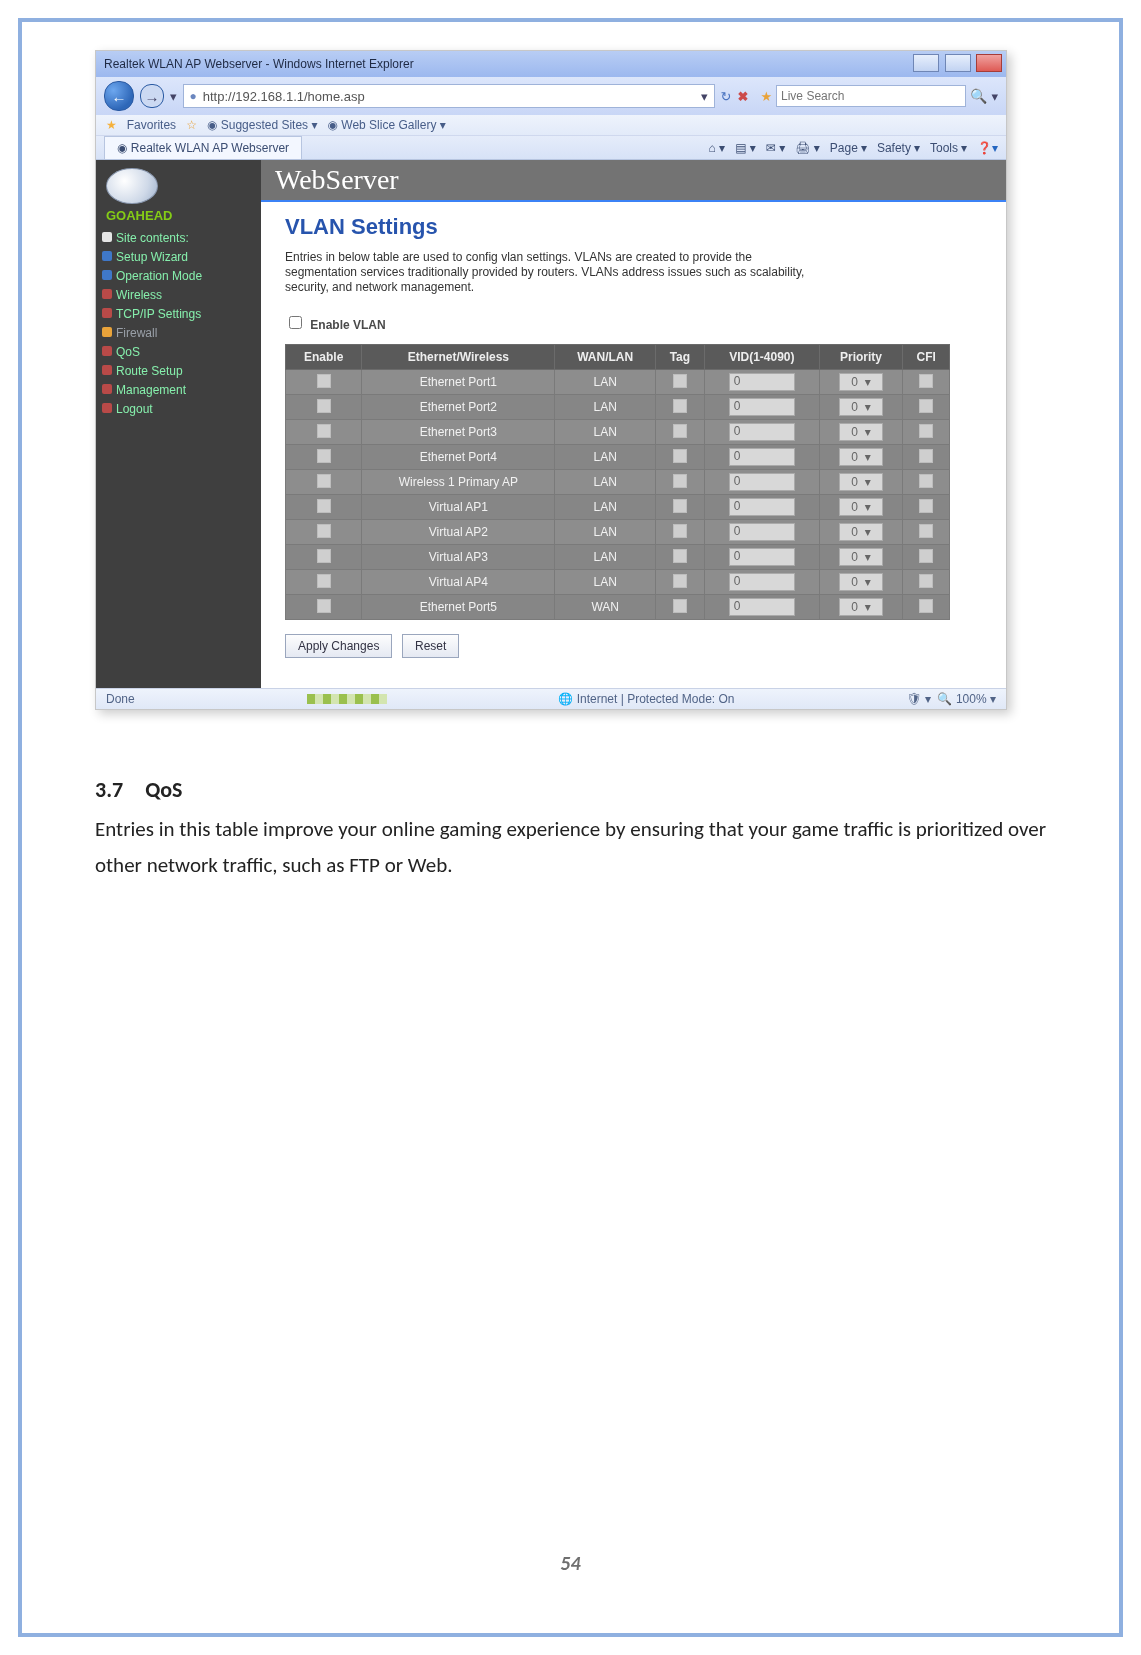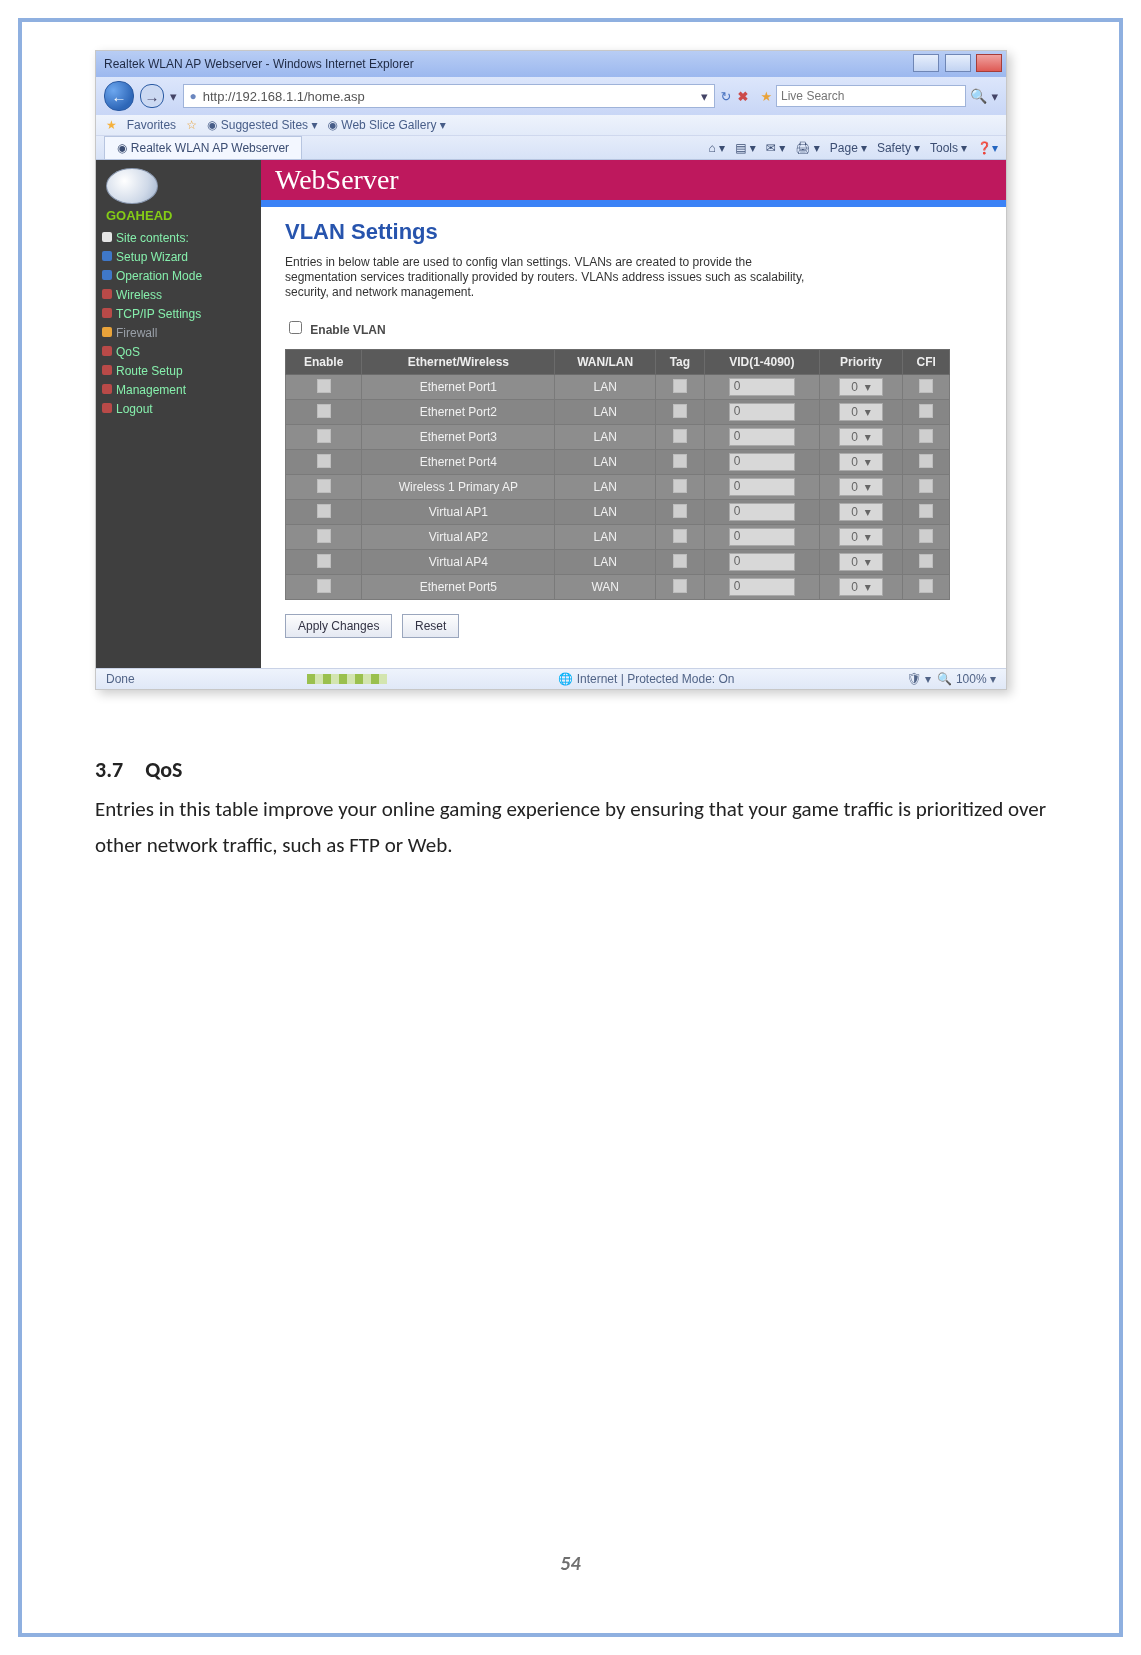--- a/index.html
+++ b/index.html
@@ -99,22 +99,22 @@
   .tree li.blue::before{background:#3f78c9;}
   .tree li.orange::before{background:#e9a33a;}
   .tree li.white::before{background:#e5e5e5;}
   .tree li.dim{color:#9aa0a8;}
   .tree .sub{padding-left:12px;}
   .main{
     flex:1; padding:0 0 30px 0; color:#333;
     background:#fff;
   }
   .ws-bar{
-    background:#be185d;color:#fff;font:400 28px Georgia,serif;
-    padding:4px 14px;border-bottom:7px solid #3b82f6;
+    background:#737373;color:#fff;font:400 28px Georgia,serif;
+    padding:4px 14px;border-bottom:2px solid #3b82f6;
   }
   .mainpad{padding:12px 28px 0 24px;}
   .vlan-title{color:#2754ad;font:700 22px Arial;margin:0 0 10px;}
   .desc{font-size:12px;color:#333;line-height:15px;max-width:520px;}
   .enable-line{margin:18px 0 12px;font-size:12px;font-weight:700;color:#4a4a4a;}
   .enable-line input{margin-right:5px;}
   .vlan-table{border-collapse:collapse;width:96%;font-size:12px;}
   .vlan-table th{background:#5a5a5a;color:#eee;font-weight:700;padding:5px 6px;border:1px solid #6b6b6b;}
   .vlan-table td{background:#8d8d8d;color:#f2f2f2;border:1px solid #7a7a7a;padding:3px 6px;text-align:center;}
   .vlan-table tr:nth-child(even) td{background:#868686;}
@@ -296,20 +296,29 @@
                     <td><span class="cb"></span></td>
                     <td class="namecell">Virtual AP2</td>
                     <td>LAN</td>
                     <td><span class="cb"></span></td>
                     <td><span class="vidbox">0</span></td>
                     <td><span class="prio">0 &nbsp;▾</span></td>
                     <td><span class="cb"></span></td>
                   </tr>
                   <tr>
                     <td><span class="cb"></span></td>
+                    <td class="namecell">Virtual AP3</td>
+                    <td>LAN</td>
+                    <td><span class="cb"></span></td>
+                    <td><span class="vidbox">0</span></td>
+                    <td><span class="prio">0 &nbsp;▾</span></td>
+                    <td><span class="cb"></span></td>
+                  </tr>
+                  <tr>
+                    <td><span class="cb"></span></td>
                     <td class="namecell">Virtual AP4</td>
                     <td>LAN</td>
                     <td><span class="cb"></span></td>
                     <td><span class="vidbox">0</span></td>
                     <td><span class="prio">0 &nbsp;▾</span></td>
                     <td><span class="cb"></span></td>
                   </tr>
                   <tr>
                     <td><span class="cb"></span></td>
                     <td class="namecell">Ethernet Port5</td>

